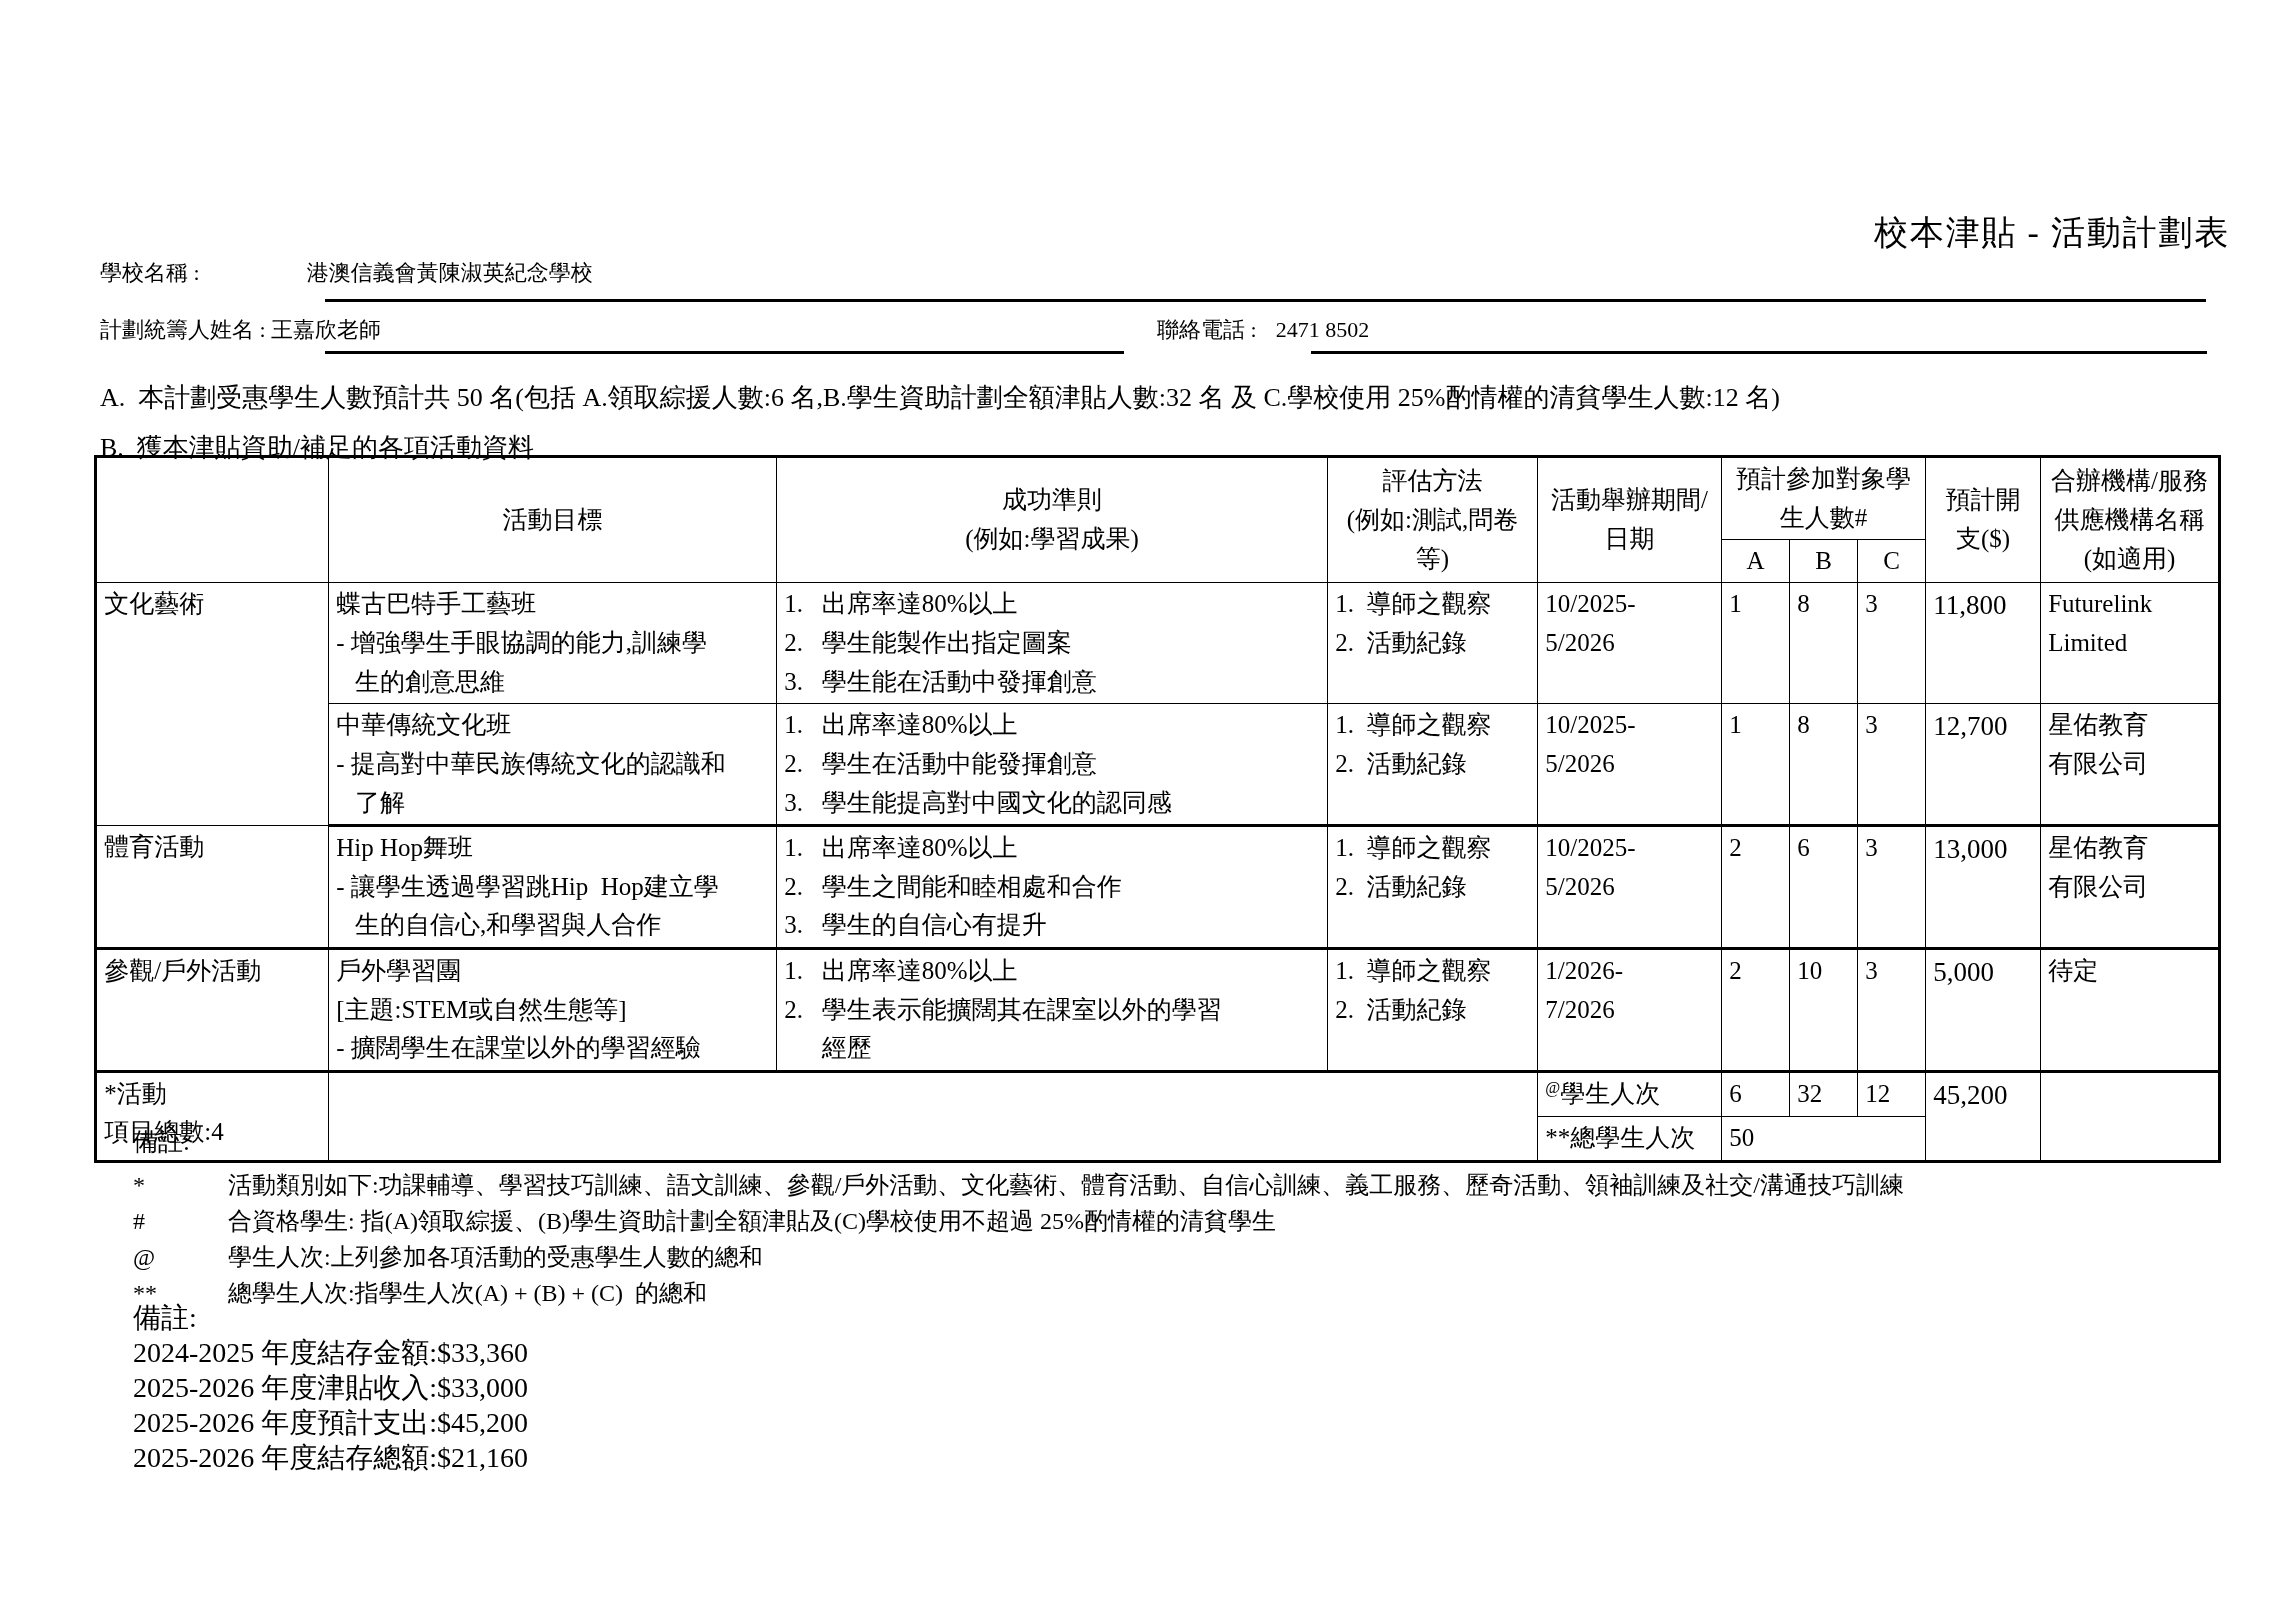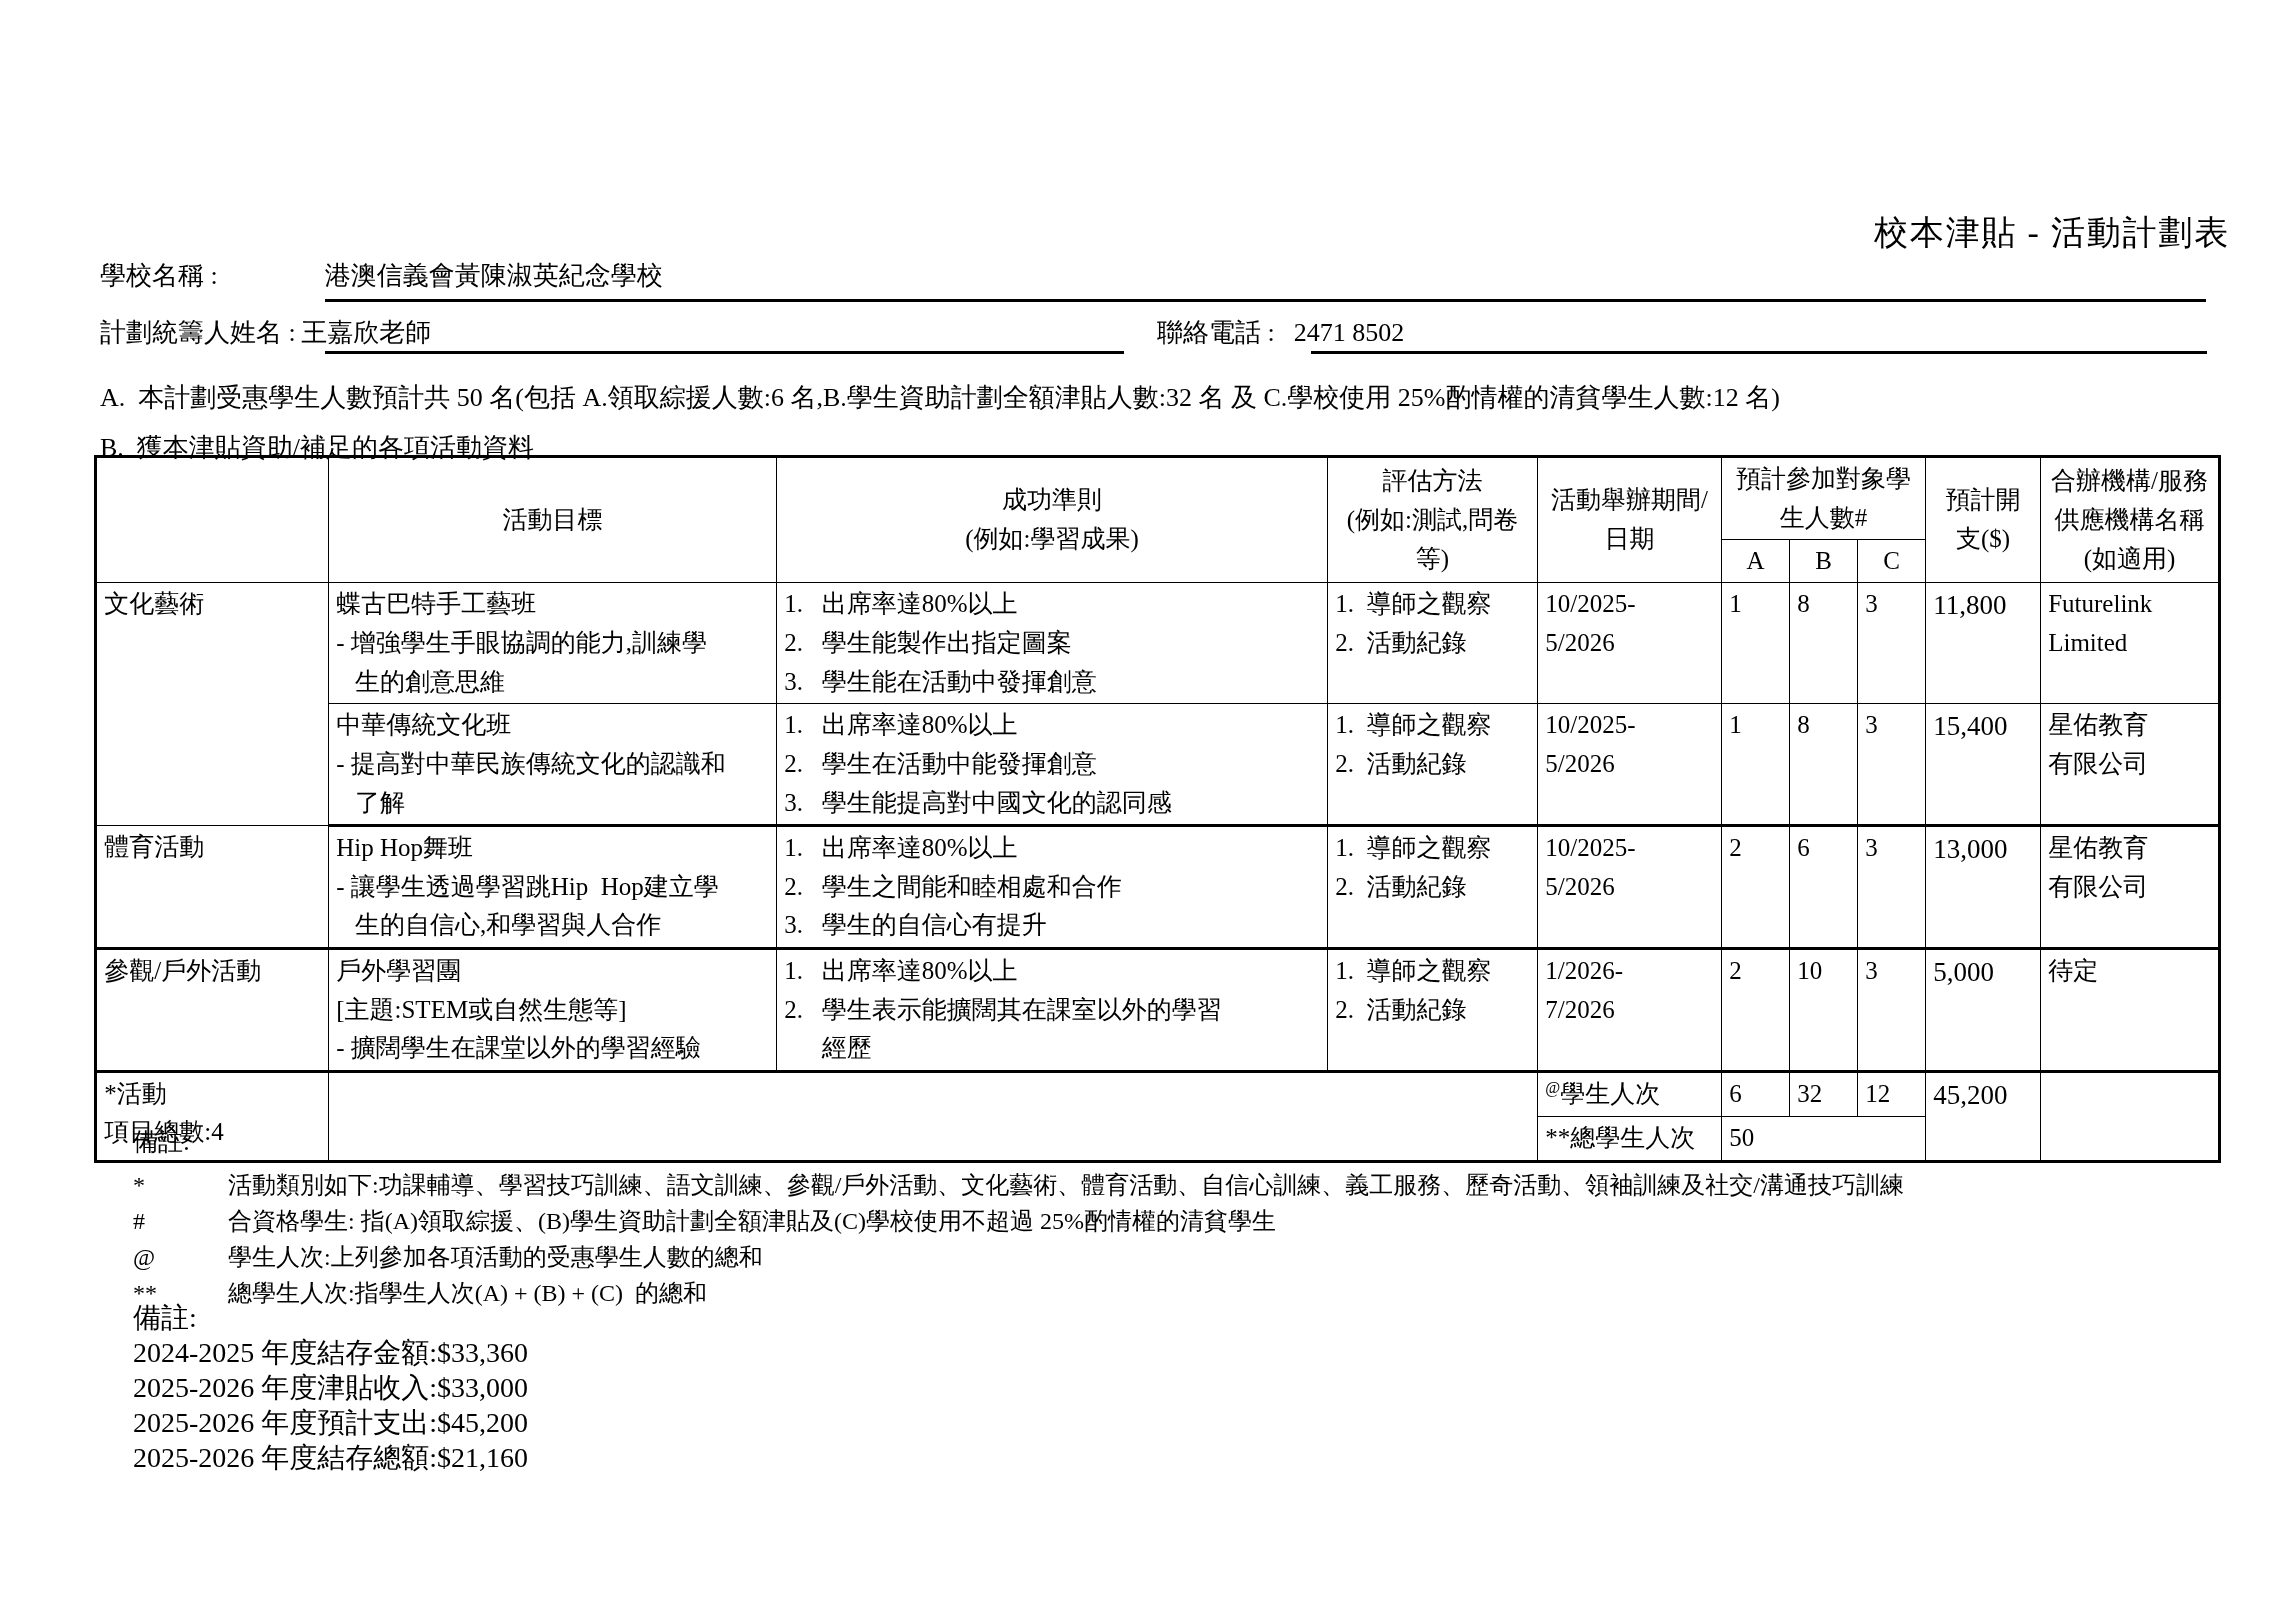--- a/index.html
+++ b/index.html
@@ -5,21 +5,21 @@
   html,body{margin:0;padding:0;}
   body{
     width:2293px;height:1621px;background:#ffffff;color:#000;
     font-family:"Liberation Serif","DejaVu Serif",serif;
     position:relative;overflow:hidden;
   }
   .page{position:absolute;inset:0;}
   .abs{position:absolute;}
   .title{left:99px;top:107px;font-size:47px;letter-spacing:0.9px;white-space:pre;}
   .subtitle{left:143px;top:210px;width:2087px;text-align:right;font-size:34px;letter-spacing:1.8px;}
-  .fieldrow{display:flex;align-items:baseline;font-size:26px;white-space:pre;}
+  .fieldrow{display:flex;align-items:baseline;font-size:22px;white-space:pre;}
   .school-row{left:100px;top:258px;}
   .school-row .val{margin-left:107px;}
   .coord-row{left:100px;top:315px;}
   .coord-row .val{margin-left:5.4px;}
   .phone-row{left:1157px;top:315px;}
   .phone-row .val{margin-left:19px;}
   .rule{background:#000;height:2.7px;}
   .rule1{left:325px;top:299px;width:1881px;}
   .rule2a{left:325px;top:351px;width:799px;}
   .rule2b{left:1311px;top:351px;width:896px;}
@@ -156,21 +156,21 @@
       <td class="pre">1.   出席率達80%以上
 2.   學生在活動中能發揮創意
 3.   學生能提高對中國文化的認同感</td>
       <td class="pre">1.  導師之觀察
 2.  活動紀錄</td>
       <td class="period">10/2025-
 5/2026</td>
       <td class="num">1</td>
       <td class="num">8</td>
       <td class="num">3</td>
-      <td class="expense">15,400</td>
+      <td class="expense">12,700</td>
       <td class="org">星佑教育
 有限公司</td>
     </tr>
     <tr class="datarow groupend">
       <td class="cat">體育活動</td>
       <td class="pre">Hip Hop舞班
 - 讓學生透過學習跳Hip  Hop建立學
    生的自信心,和學習與人合作</td>
       <td class="pre">1.   出席率達80%以上
 2.   學生之間能和睦相處和合作

